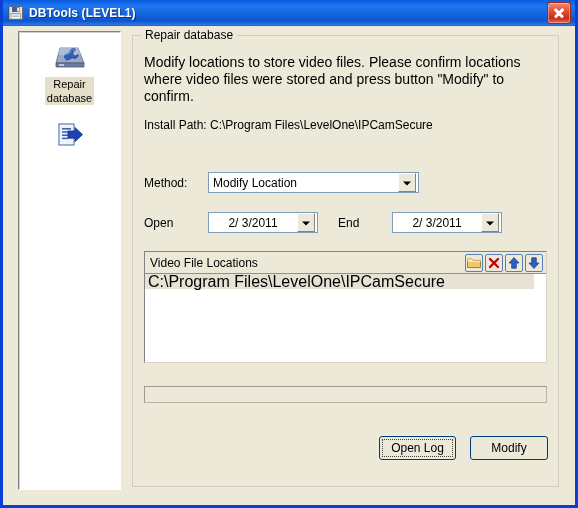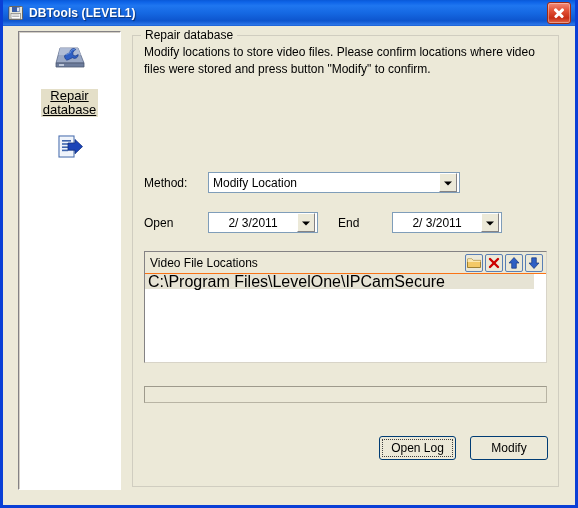--- a/index.html
+++ b/index.html
@@ -105,28 +105,27 @@
     flex-direction: column;
     align-items: center;
     cursor: pointer;
   }
   .side-icon {
     width: 36px;
     height: 32px;
     position: relative;
   }
   .side-label {
-    margin-top: 15px;
-    font-size: 13px;
+    margin-top: 3px;
+    font-size: 11px;
     color: #000000;
     text-align: center;
     line-height: 14px;
     max-width: 92px;
     padding: 0 2px;
-    text-decoration: underline;
   }
   .side-label.selected {
     background: #e4dfc8;
   }
 
   
   #groupbox {
     position: absolute;
     left: 129px;
     top: 9px;
@@ -142,23 +141,23 @@
     background: #ece9d8;
     padding: 0 4px;
     font-size: 12px;
     color: #000;
     white-space: nowrap;
   }
 
   .desc-text {
     position: absolute;
     left: 11px;
-    top: 8px;
+    top: 18px;
     width: 405px;
-    font-size: 12px;
+    font-size: 14px;
     color: #000;
     line-height: 17px;
   }
   .install-path {
     position: absolute;
     left: 11px;
     top: 82px;
     font-size: 12px;
     color: #000;
     white-space: nowrap;
@@ -206,21 +205,21 @@
   }
   .combo .combo-btn::after {
     content: "";
     position: absolute;
     left: 50%; top: 50%;
     transform: translate(-50%,-40%);
     border-left: 4px solid transparent;
     border-right: 4px solid transparent;
     border-top: 4px solid #000000;
   }
-  #combo-method { left: 75px; top: 136px; width: 252px; justify-content: space-between; }
+  #combo-method { left: 75px; top: 136px; width: 211px; justify-content: space-between; }
   #date-start   { left: 75px; top: 176px; width: 110px; }
   #date-end     { left: 259px; top: 176px; width: 110px; }
   #date-start .combo-value, #date-end .combo-value {
     text-align: center;
     padding-left: 0;
   }
 
   
   #locations-panel {
     position: absolute;
@@ -389,20 +388,21 @@
           </svg>
         </div>
       </div>
 
     </div>
 
     <div id="groupbox">
       <div id="groupbox-legend">Repair database</div>
 
       <div class="desc-text">Modify locations to store video files. Please confirm locations where video files were stored and press button "Modify" to confirm.</div>
+      <div class="install-path">Install Path: C:\Program Files\LevelOne\IPCamSecure</div>
 
       <div class="field-label" id="label-method">Method:</div>
       <div class="combo" id="combo-method">
         <div class="combo-value">Modify Location</div>
         <div class="combo-btn"></div>
       </div>
 
       <div class="field-label" id="label-start">Open</div>
       <div class="combo" id="date-start">
         <div class="combo-value">2/  3/2011</div>

